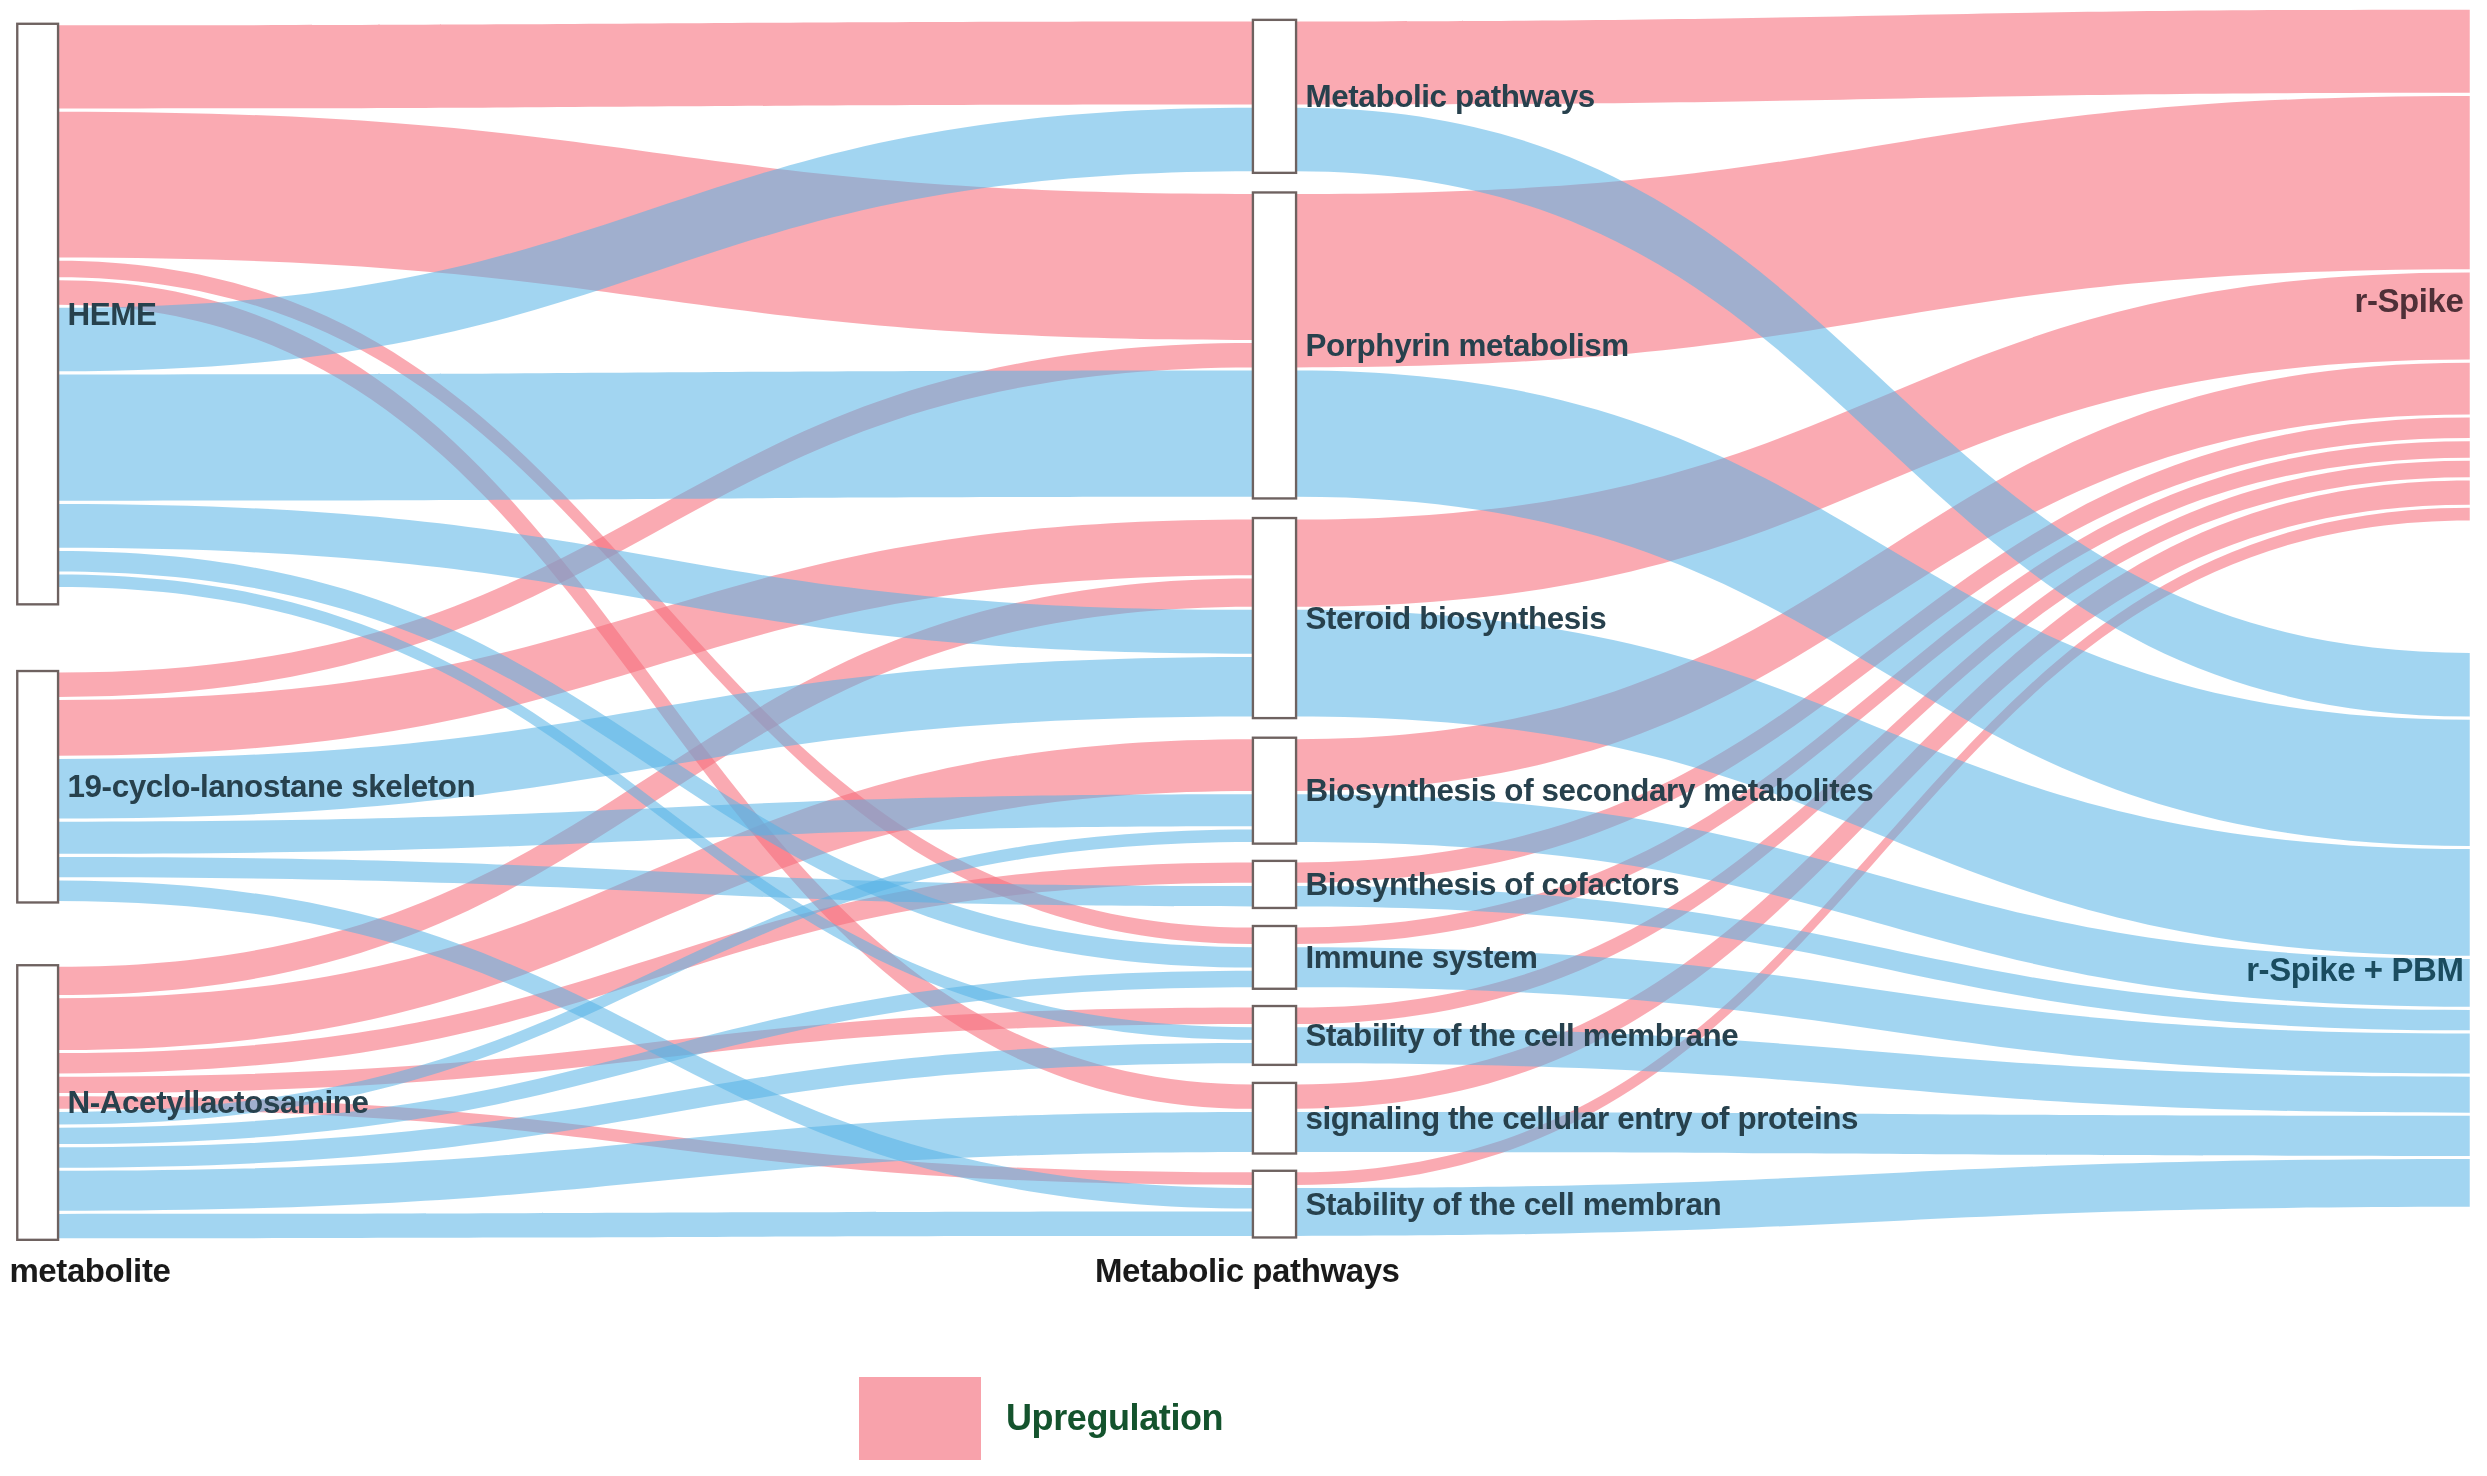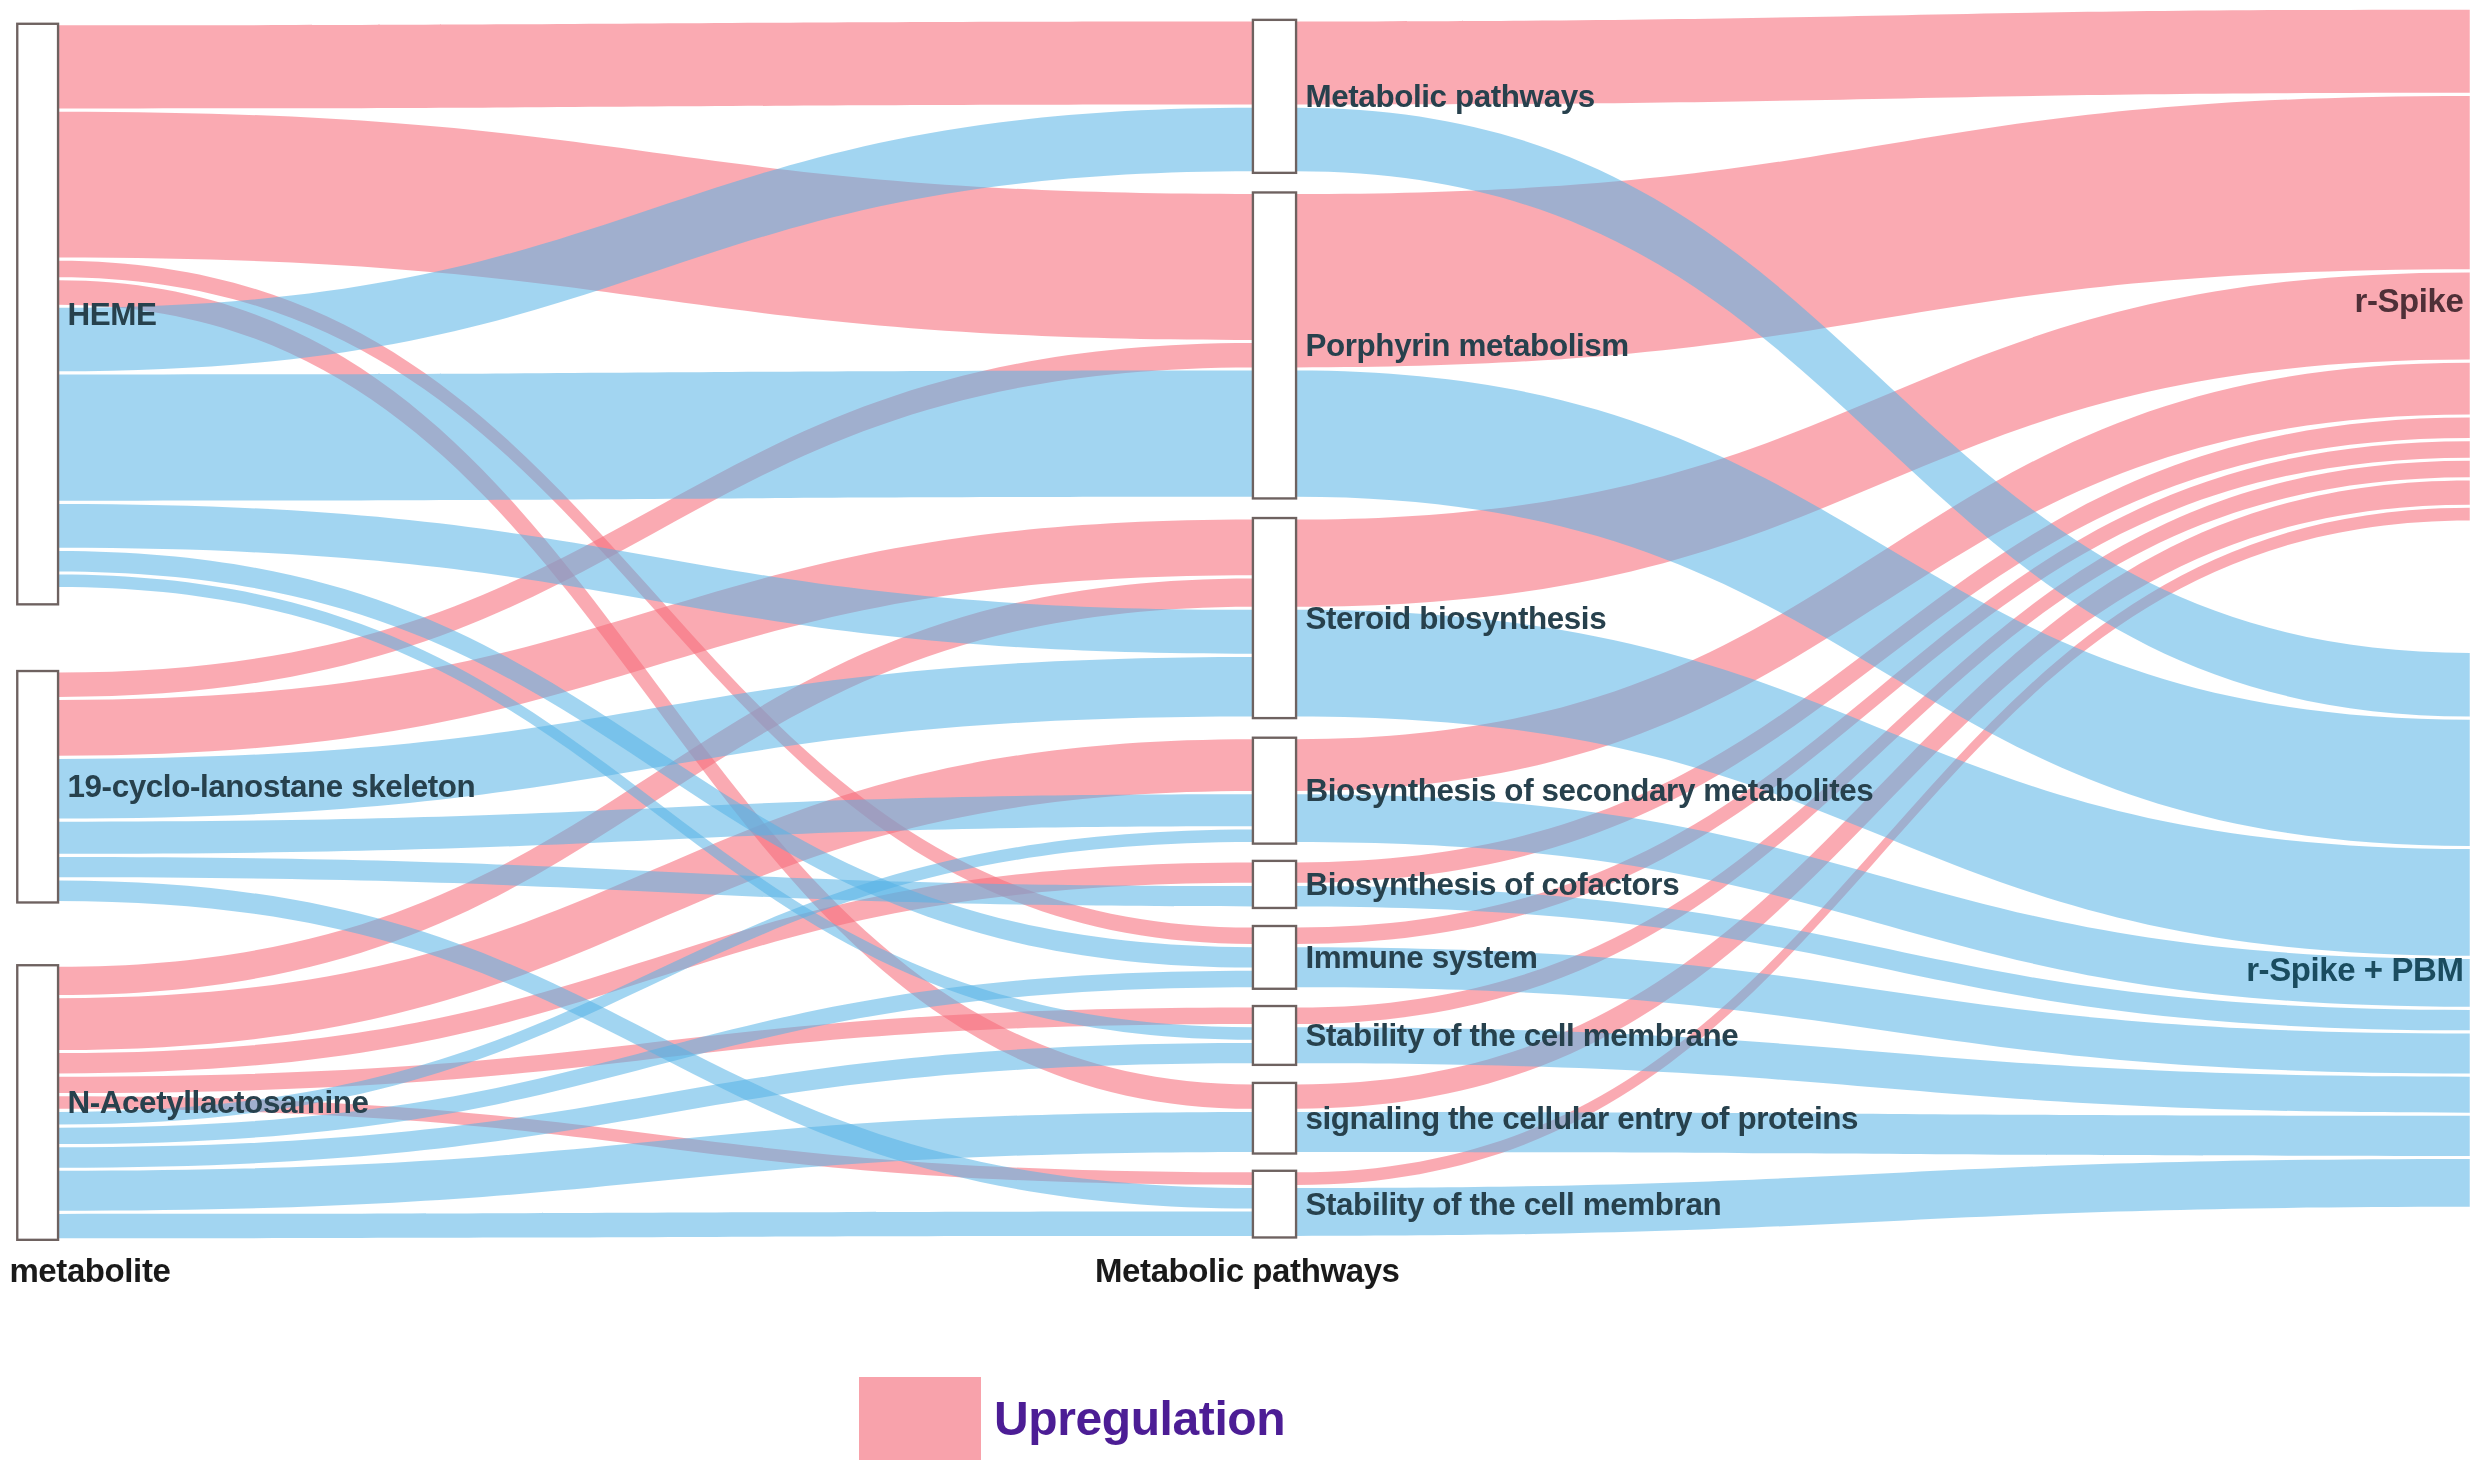--- a/index.html
+++ b/index.html
@@ -15,21 +15,21 @@
   }
   #axis-metabolite{left:9.4px;top:1252px;}
   #axis-pathways{left:1095px;top:1252px;}
   #legend{
     position:absolute;left:0;top:1369px;width:2487px;height:107px;
   }
   .legend-item{position:absolute;display:flex;align-items:center;}
   #legend-up{left:859px;top:7.8px;}
   #legend-down{left:1495px;top:7.8px;}
   .legend-swatch{width:122px;height:83px;display:inline-block;}
-  .legend-label{font-weight:bold;font-size:48px;color:#4c1d95;margin-left:13px;letter-spacing:-0.4px;}
+  .legend-label{font-weight:bold;font-size:36px;color:#14532d;margin-left:25px;letter-spacing:-0.4px;}
 </style>
 </head>
 <body>
 
 <div id="sankey-wrap">
   <svg id="sankey-svg" width="2487" height="1477" viewBox="0 0 3170 1882" xmlns="http://www.w3.org/2000/svg">
       <path d="M 74 32 C 835.5 32 835.5 27 1597 27 L 1597 133 C 835.5 133 835.5 138 74 138 Z" fill="rgba(246,108,122,0.58)"></path>
       <path d="M 74 142 C 835.5 142 835.5 247 1597 247 L 1597 433 C 835.5 433 835.5 328 74 328 Z" fill="rgba(246,108,122,0.58)"></path>
       <path d="M 74 332 C 835.5 332 835.5 1182 1597 1182 L 1597 1203 C 835.5 1203 835.5 353 74 353 Z" fill="rgba(246,108,122,0.58)"></path>
       <path d="M 74 357 C 835.5 357 835.5 1382 1597 1382 L 1597 1413 C 835.5 1413 835.5 388 74 388 Z" fill="rgba(246,108,122,0.58)"></path>

